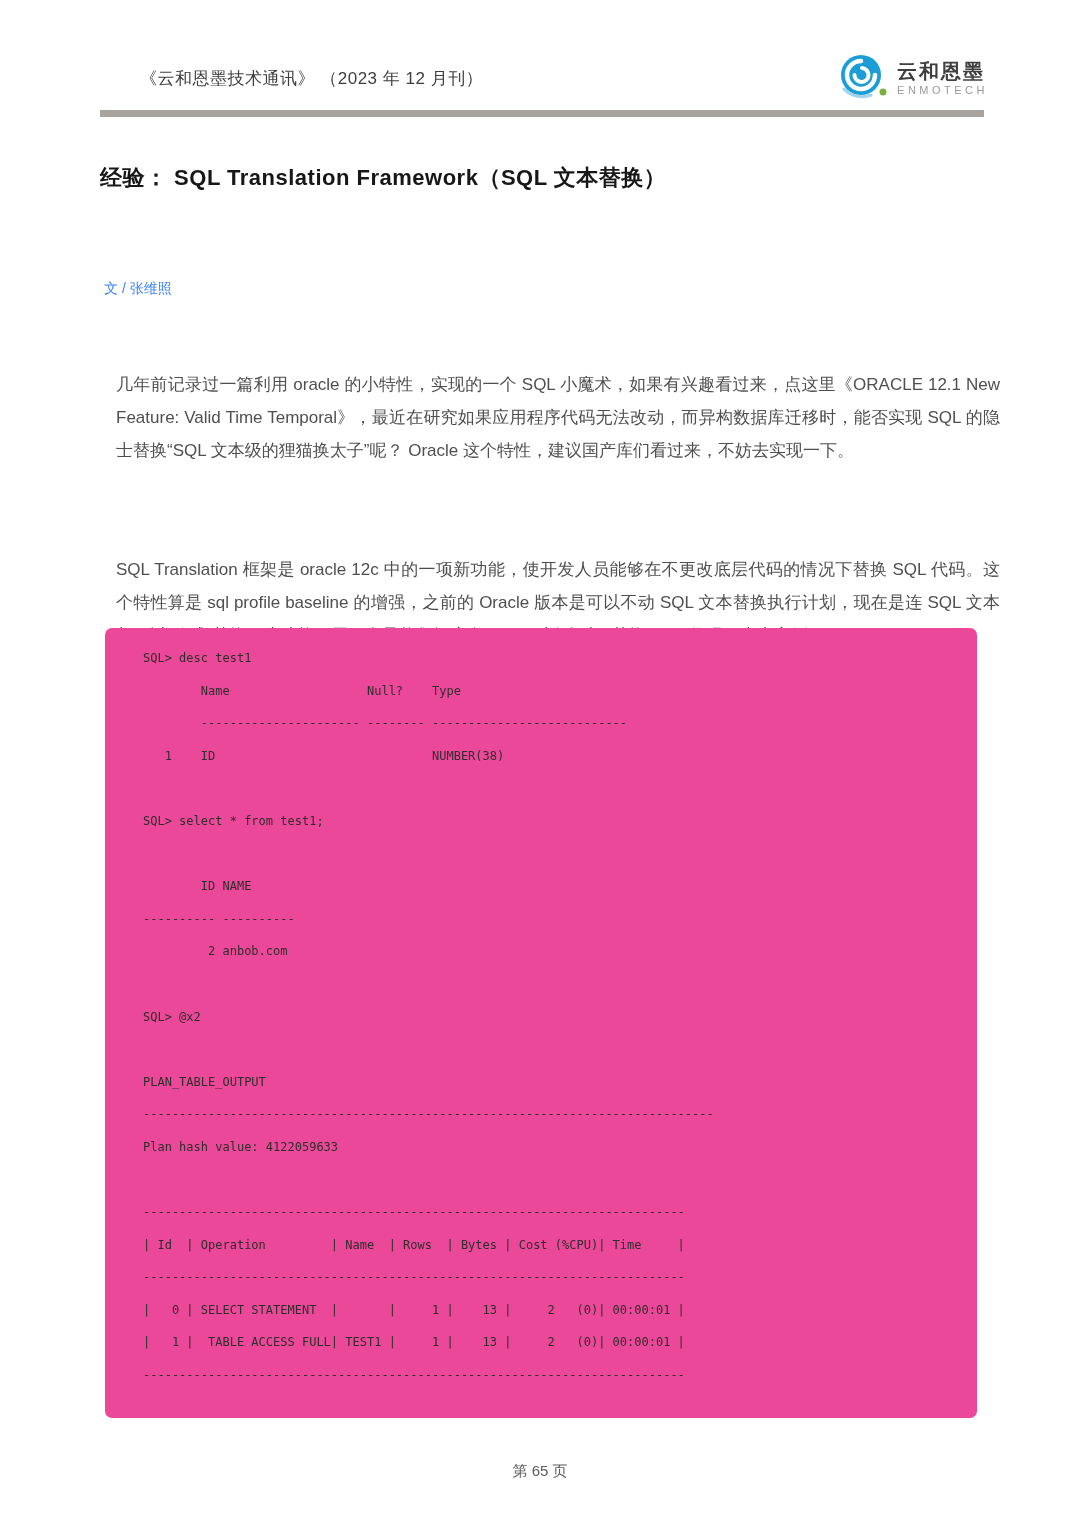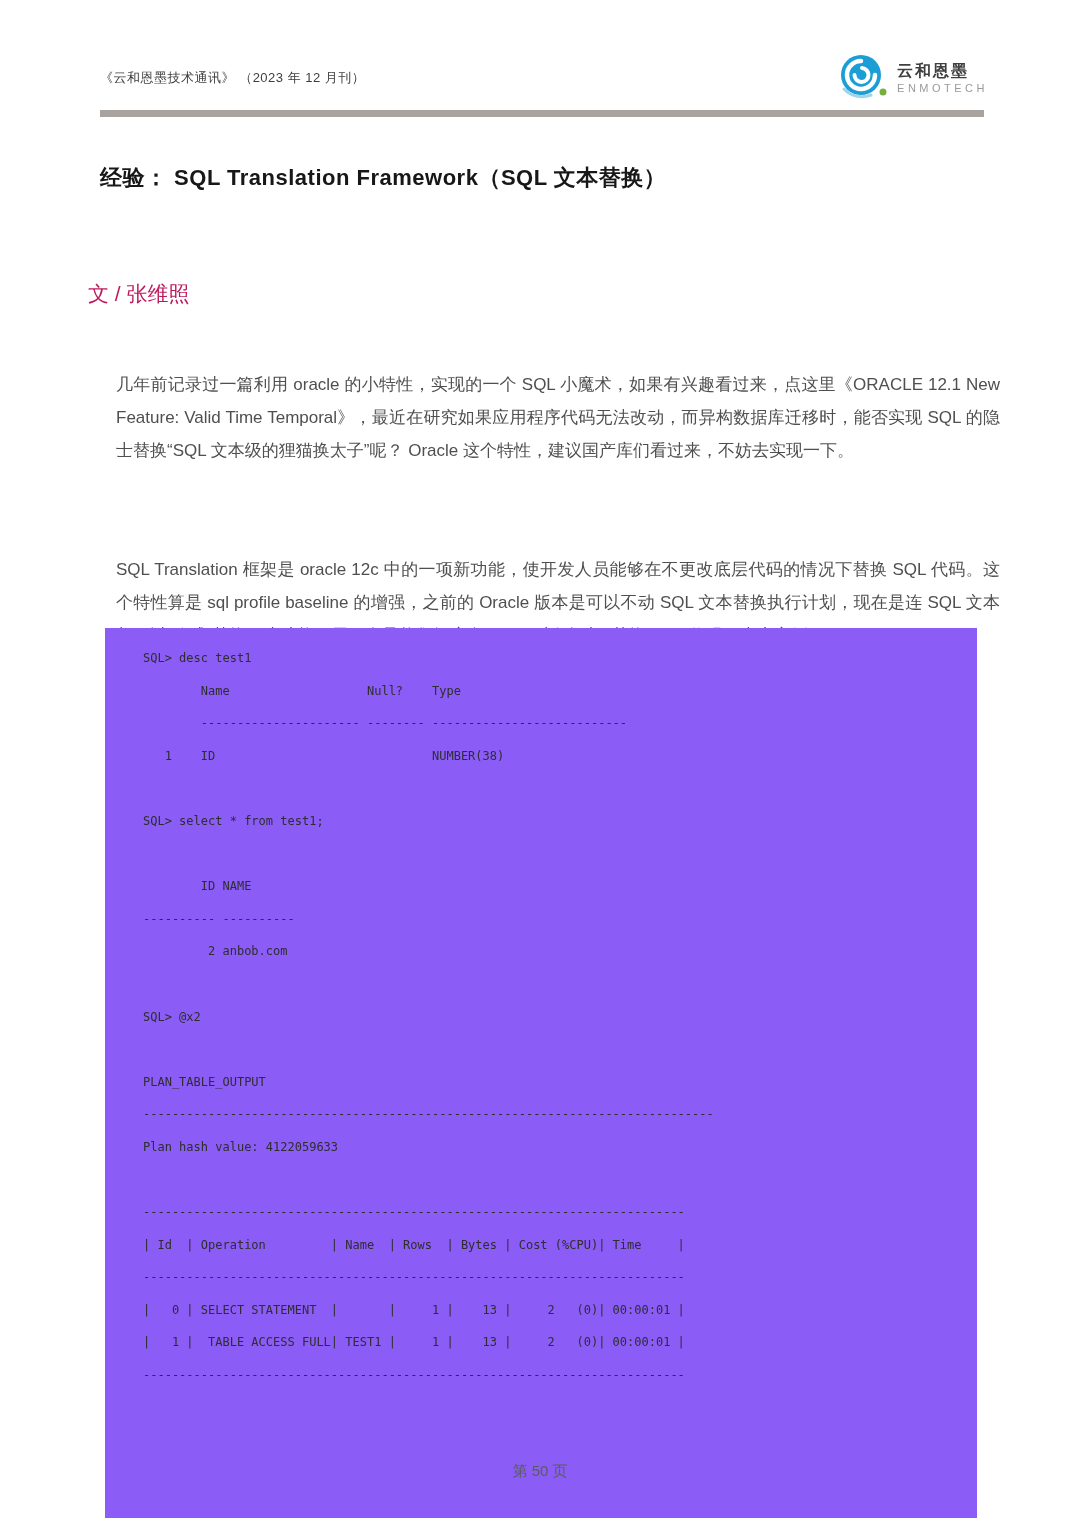--- a/index.html
+++ b/index.html
@@ -12,33 +12,34 @@
     overflow: hidden;
   }
   .header-row {
     position: absolute;
     top: 48px; left: 100px; right: 92px;
     display: flex;
     justify-content: space-between;
     align-items: center;
   }
   .journal-line {
-    font-size: 13px;
+    font-size: 17px;
     color: #3e3e3e;
     letter-spacing: 0.5px;
     font-weight: 400;
+    margin-left: 40px;
   }
   .logo {
     display: flex;
     align-items: center;
     gap: 8px;
   }
   .logo-text { display: flex; flex-direction: column; line-height: 1.1; }
   .brand-cn {
-    font-size: 16px;
+    font-size: 20px;
     color: #3f3f3f;
     font-weight: 600;
     letter-spacing: 2px;
   }
   .brand-en {
     font-size: 11px;
     color: #9a9a9a;
     letter-spacing: 3.5px;
     margin-top: 2px;
   }
@@ -52,43 +53,44 @@
     position: absolute;
     top: 148px; left: 100px;
     width: 884px;
     font-size: 22px;
     font-weight: 700;
     color: #171717;
     letter-spacing: 0.5px;
   }
   .author-line {
     position: absolute;
-    top: 280px; left: 88px;
-    font-size: 21px;
-    color: #be185d;
+    top: 280px; left: 104px;
+    font-size: 14px;
+    color: #3b82f6;
     font-weight: 400;
   }
   .body-para {
     position: absolute;
     left: 100px;
     width: 884px;
     font-size: 17px;
     line-height: 33px;
     color: #4f4f4f;
     text-align: justify;
     margin: 16px;
   }
   .para-1 { top: 352px; }
   .para-2 { top: 537px; }
   .code-block {
     position: absolute;
     top: 628px; left: 105px;
-    width: 872px; height: 890px;
-    background: #8b5cf6;
+    width: 872px; height: 790px;
+    background: #ec4899;
     box-sizing: border-box;
+    border-radius: 7px;
   }
   .code-block pre {
     margin: 0;
     padding: 14px 16px 14px 38px;
     font-family: "DejaVu Sans Mono", "Liberation Mono", monospace;
     font-size: 12px;
     line-height: 32.6px;
     color: #2e2e2e;
     white-space: pre;
     overflow: hidden;
@@ -159,16 +161,16 @@
 
 ---------------------------------------------------------------------------
 | Id  | Operation         | Name  | Rows  | Bytes | Cost (%CPU)| Time     |
 ---------------------------------------------------------------------------
 |   0 | SELECT STATEMENT  |       |     1 |    13 |     2   (0)| 00:00:01 |
 |   1 |  TABLE ACCESS FULL| TEST1 |     1 |    13 |     2   (0)| 00:00:01 |
 ---------------------------------------------------------------------------</pre>
   </div>
 
   <div class="page-footer">
-    <span>第 50 页</span>
+    <span>第 65 页</span>
   </div>
 
 </div>
 
 </body></html>

